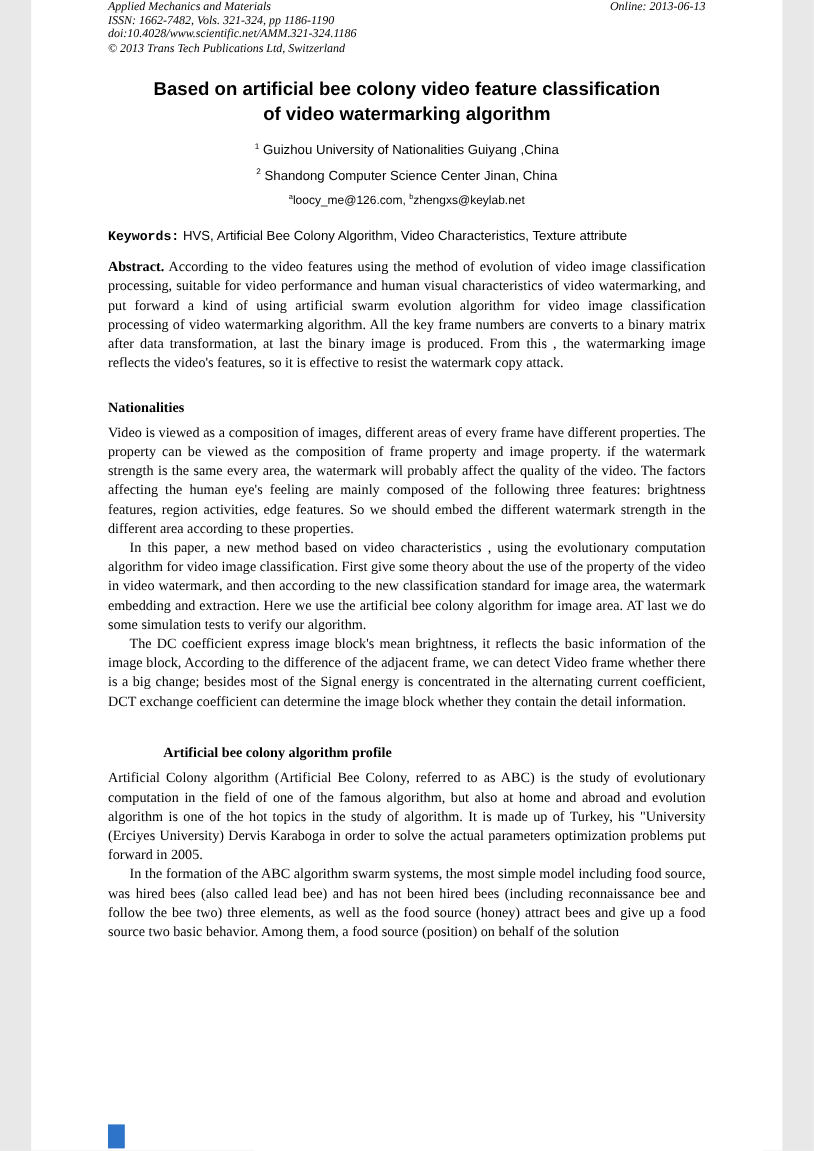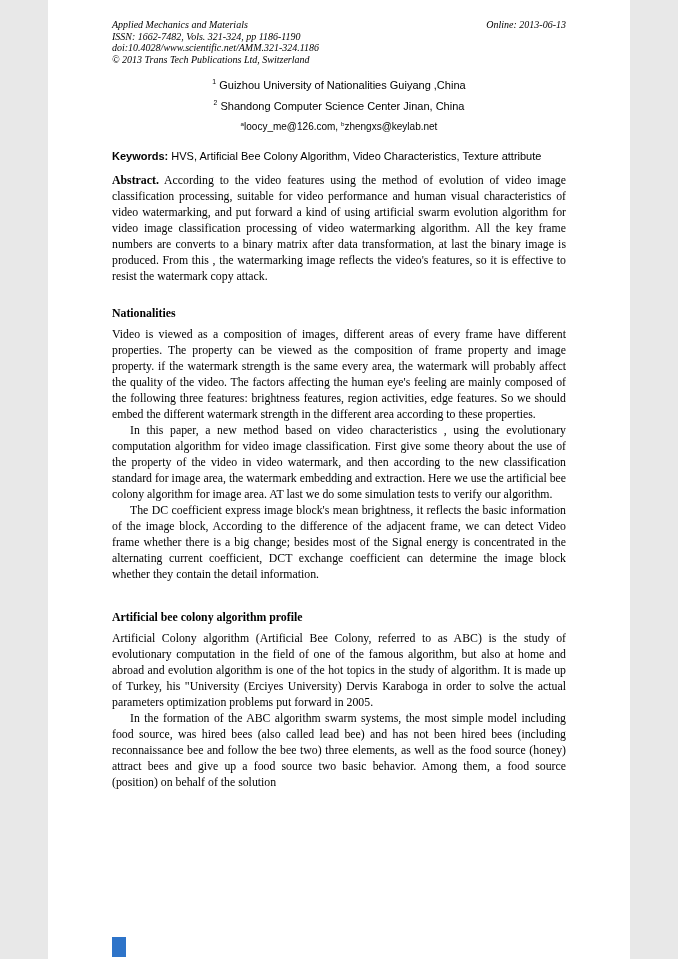--- a/index.html
+++ b/index.html
@@ -1,22 +1,22 @@
 <!DOCTYPE html>
 <html><head>
 <meta charset="utf-8">
 <style>
   html,body { margin:0; padding:0; background:#e8e8e8; }
   .page {
     position:relative;
-    width:582px; height:959px;
+    width:626px; height:959px;
     margin:0 auto;
     background:#ffffff;
     box-sizing:border-box;
-    padding:19px 64px 0 64px;
+    padding:0 64px 0 64px;
     font-family:"Liberation Serif", serif;
     color:#000000;
     overflow:hidden;
   }
   
   .jheader {
     display:flex; justify-content:space-between; align-items:flex-start;
     font-style:italic; font-size:10px; line-height:11.5px;
   }
   .jheader-left div { white-space:nowrap; }
@@ -38,31 +38,31 @@
   }
   .affil + .affil { margin-top:8px; }
   .emails {
     text-align:center; font-family:"Liberation Sans", sans-serif;
     font-size:10px; margin-top:9px;
   }
   .keywords {
     font-family:"Liberation Sans", sans-serif;
     font-size:11px; margin-top:17px;
   }
-  .keywords .kw-label { font-weight:bold; }
+  .keywords .kw-label { font-weight:bold;font-family:Liberation Mono, monospace; }
   .para {
     font-size:11.8px; line-height:16px; text-align:justify; margin:0;
   }
   .abstract { margin-top:10px; }
   .bold-label { font-weight:bold;margin-top:48px; }
   .section-heading {
     font-weight:bold; font-size:11.8px; line-height:15px;
     margin:22px 0 5px 0;
   }
-  .section-heading.big-gap { margin-top:28px; }
+  .section-heading.big-gap { margin-top:28px;margin-left:46px; }
   .indent { text-indent:18px;margin-top:25px; }
   .para + .para { margin-top:0; }
   .blue-mark {
     position:absolute; left:64px; top:937px;
     width:14px; height:20px; background:#2e74c9;
   }
 </style>
 </head>
 <body>
 
@@ -71,20 +71,21 @@
   <div class="jheader">
     <div class="jheader-left">
       <div>Applied Mechanics and Materials</div>
       <div>ISSN: 1662-7482, Vols. 321-324, pp 1186-1190</div>
       <div>doi:10.4028/www.scientific.net/AMM.321-324.1186</div>
       <div>© 2013 Trans Tech Publications Ltd, Switzerland</div>
     </div>
     <div class="jheader-right">Online: 2013-06-13</div>
   </div>
 
+  <h1 class="title">Based on artificial bee colony video feature classification of video watermarking algorithm</h1>
 
 
   <div class="affil"><sup>1</sup><span> Guizhou University of Nationalities Guiyang ,China</span></div>
 
   <div class="affil"><sup>2</sup><span> Shandong Computer Science Center Jinan, China</span></div>
 
   <div class="emails"><sup>a</sup><span>loocy_me@126.com, </span><sup>b</sup><span>zhengxs@keylab.net</span></div>
 
   <div class="keywords"><span class="kw-label">Keywords:</span><span> HVS, Artificial Bee Colony Algorithm, Video Characteristics, Texture attribute</span></div>
 

